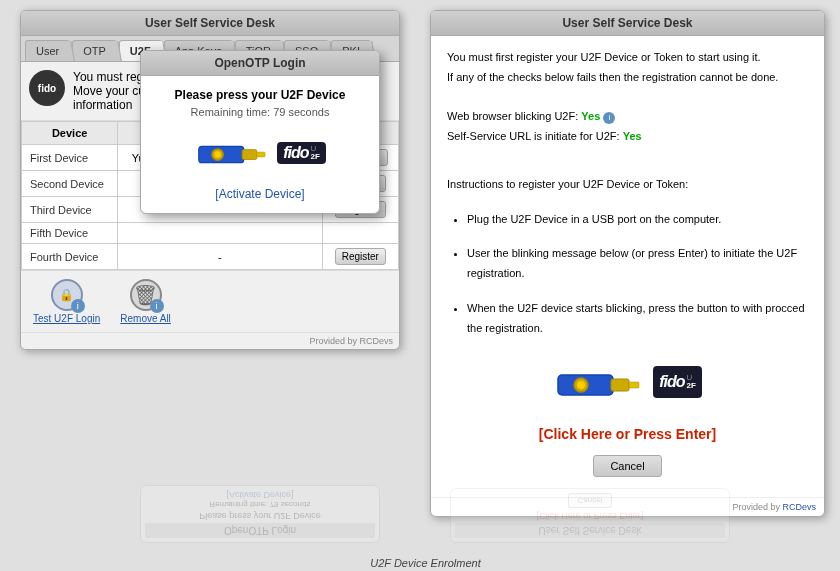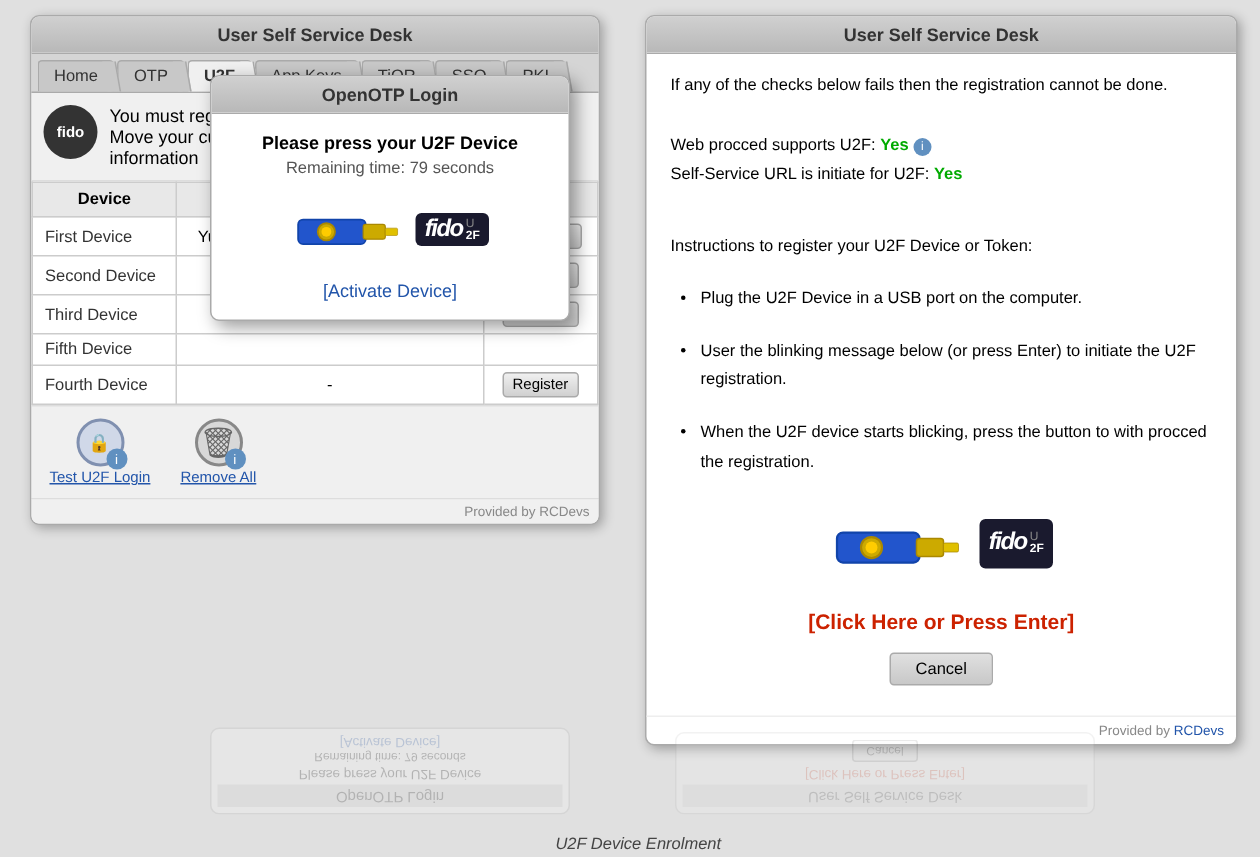--- a/index.html
+++ b/index.html
@@ -382,21 +382,21 @@
       font-weight: bold;
     }
   </style>
 </head>
 <body>
 
 <div class="main-window">
   <div class="window-title">User Self Service Desk</div>
 
   <div class="tabs">
-    <div class="tab">Home</div>
+    <div class="tab">User</div>
     <div class="tab">OTP</div>
     <div class="tab active">U2F</div>
     <div class="tab">App Keys</div>
     <div class="tab">TiQR</div>
     <div class="tab">SSO</div>
     <div class="tab">PKI</div>
   </div>
 
   <div class="info-section">
     <div class="fido-logo">
@@ -467,24 +467,25 @@
   </div>
 
   <div style="font-size:9px; color:#888; text-align:right; padding:3px 6px; background:#f0f0f0; border-top:1px solid #ddd; border-radius:0 0 5px 5px; transform:rotate(0deg);">
     <span>Provided by RCDevs</span>
   </div>
 </div>
 
 <div class="right-panel">
   <div class="right-panel-title">User Self Service Desk</div>
   <div class="right-panel-content">
+    <div>You must first register your U2F Device or Token to start using it.</div>
     <div>If any of the checks below fails then the registration cannot be done.</div>
     <br>
     <div>
-      <span>Web procced supports U2F:</span>
+      <span>Web browser blicking U2F:</span>
       <span class="status-yes">Yes</span>
       <span class="info-icon-inline">i</span>
     </div>
     <div>
       <span>Self-Service URL is initiate for U2F:</span>
       <span class="status-yes">Yes</span>
     </div>
     <br>
     <div class="instructions-title">Instructions to register your U2F Device or Token:</div>
     <ul class="instructions-list">

